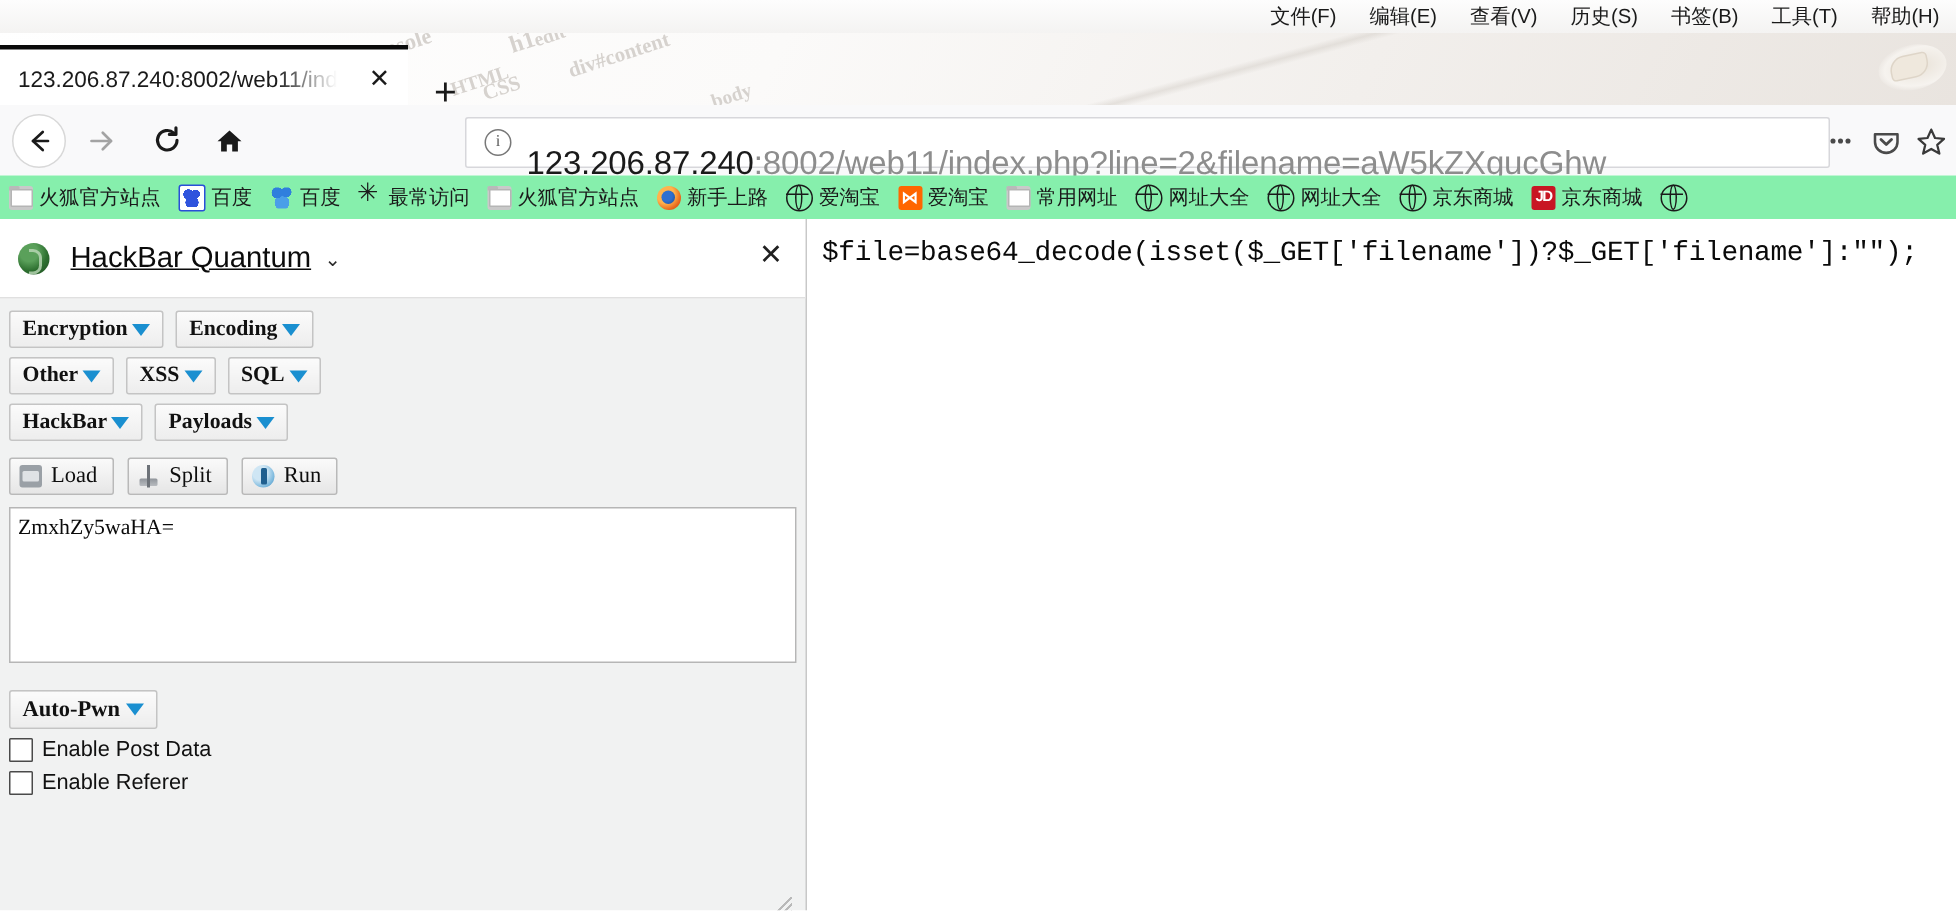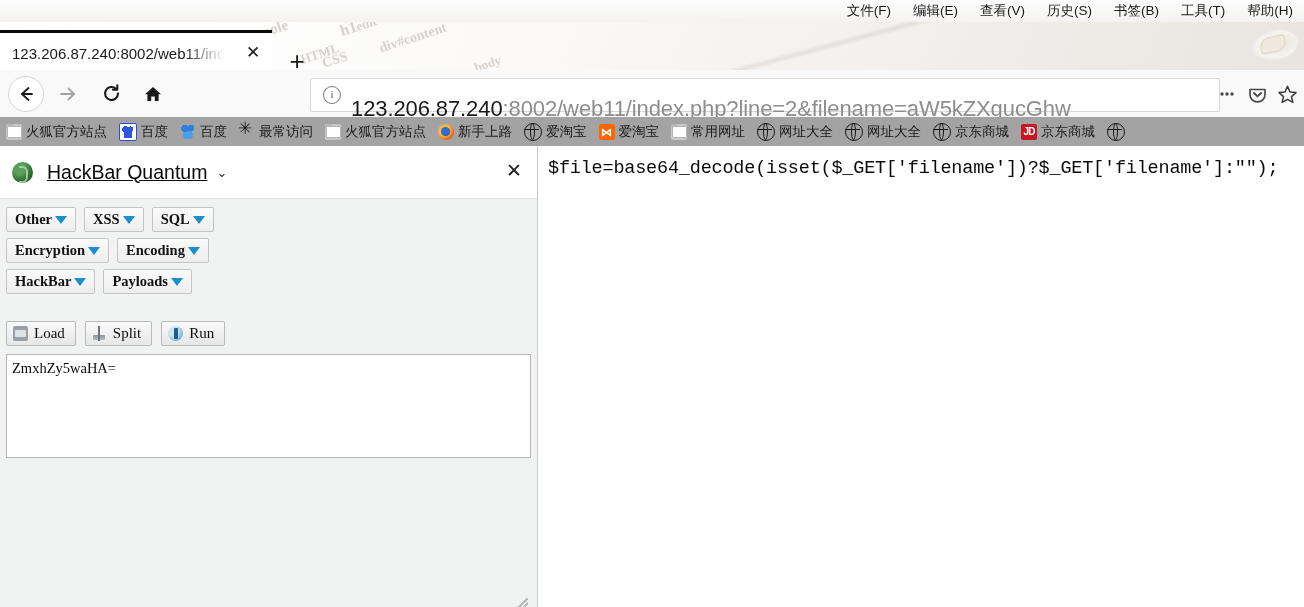--- a/index.html
+++ b/index.html
@@ -95,21 +95,21 @@
   .urlbar .urltext{
     margin-left:10px;font-size:22px;color:#8d8d8d;white-space:nowrap;letter-spacing:-0.1px;margin-top:28px;
   }
   .urlbar .urltext b{color:#1a1a1a;font-weight:400;}
   .rightactions{position:absolute;right:2px;top:78px;display:flex;align-items:center;height:32px;}
   .rightactions .act{width:30px;height:30px;display:flex;align-items:center;justify-content:center;cursor:pointer;}
 
   
   .bookmarks{
     position:absolute;left:0;top:117px;width:1304px;height:29px;
-    background:#a3a3a3;border-bottom:1px solid #dcdcdc;
+    background:#86efac;border-bottom:1px solid #dcdcdc;
     display:flex;align-items:center;overflow:hidden;white-space:nowrap;
   }
   .bm{display:flex;align-items:center;padding:0 6px;height:24px;cursor:pointer;flex:0 0 auto;}
   .bm .lbl{font-size:13.5px;color:#1a1a1a;margin-left:4px;}
   .ico{width:16px;height:16px;flex:0 0 auto;position:relative;display:inline-block;}
 
   .ico.folder{background:#c9c9c9;border-radius:2px;}
   .ico.folder:after{content:"";position:absolute;left:1px;top:2px;width:13px;height:10px;background:#fff;border:1px solid #b5b5b5;border-radius:1px;}
   .ico.folder:before{content:"";position:absolute;left:0;top:0px;width:7px;height:3px;background:#b9b9b9;border-radius:1px 1px 0 0;}
 
@@ -166,21 +166,21 @@
   .caret{
     width:0;height:0;border-left:6px solid transparent;border-right:6px solid transparent;
     border-top:8px solid #1a8fd0;display:inline-block;
   }
   .toolrow{display:flex;gap:9px;padding:5px 6px 8px 6px;}
   .tbtn{
     background:linear-gradient(#fafafa,#e6e6e6);
     border:1px solid #b9b9b9;border-radius:2px;
     height:25px;box-sizing:border-box;padding:0 10px 0 6px;
     display:flex;align-items:center;gap:6px;cursor:pointer;
-    font-size:15px;color:#0d0d0d;font-family:"Liberation Serif",serif;margin-top:16px;
+    font-size:15px;color:#0d0d0d;font-family:"Liberation Serif",serif;
   }
   .tbtn .gi{width:15px;height:15px;flex:0 0 auto;position:relative;}
   .gi.load{background:#9aa0a6;border-radius:2px;}
   .gi.load:after{content:"";position:absolute;left:2px;top:4px;width:11px;height:7px;background:#dfe2e5;border-radius:1px;}
   .gi.split:after{content:"";position:absolute;left:6px;top:0;width:2px;height:15px;background:#6d7278;}
   .gi.split:before{content:"";position:absolute;left:1px;top:9px;width:12px;height:5px;
     background:linear-gradient(#8f949a,#b9bcc0);border-radius:1px;}
   .gi.run{border-radius:50%;background:radial-gradient(circle at 35% 35%,#cfe6f4 0 35%,#7bb8dd 70%,#3f87b8 100%);}
   .gi.run:after{content:"";position:absolute;left:6px;top:2px;width:4px;height:11px;background:#1f5f8f;border-radius:1px;}
 
@@ -376,39 +376,39 @@
     <div class="sb-head">
       <div class="logo"></div>
       <div class="title">HackBar Quantum</div>
       <div class="chev">⌄</div>
       <div class="close">✕</div>
     </div>
 
     <div class="sb-body">
       <div class="btnrow">
         <div class="hbtn">
+            <span>Encryption</span>
+            <i class="caret"></i>
+          </div>
+        <div class="hbtn">
+            <span>Encoding</span>
+            <i class="caret"></i>
+          </div>
+      </div>
+      <div class="btnrow">
+        <div class="hbtn">
             <span>Other</span>
             <i class="caret"></i>
           </div>
         <div class="hbtn">
             <span>XSS</span>
             <i class="caret"></i>
           </div>
         <div class="hbtn">
             <span>SQL</span>
-            <i class="caret"></i>
-          </div>
-      </div>
-      <div class="btnrow">
-        <div class="hbtn">
-            <span>Encryption</span>
-            <i class="caret"></i>
-          </div>
-        <div class="hbtn">
-            <span>Encoding</span>
             <i class="caret"></i>
           </div>
       </div>
       <div class="btnrow">
         <div class="hbtn">
             <span>HackBar</span>
             <i class="caret"></i>
           </div>
         <div class="hbtn">
             <span>Payloads</span>
@@ -428,20 +428,34 @@
         <div class="tbtn">
             <span class="gi run"></span>
             <span>Run</span>
           </div>
       </div>
 
       <div class="ta-wrap">
         <div class="ta" placeholder="">ZmxhZy5waHA=</div>
       </div>
 
+      <div class="bottomzone">
+        <div class="autopwn">
+            <span>Auto-Pwn</span>
+            <i class="caret"></i>
+          </div>
+        <div class="chkrow">
+          <span class="chk"></span>
+          <span class="chklbl">Enable Post Data</span>
+        </div>
+        <div class="chkrow">
+          <span class="chk"></span>
+          <span class="chklbl">Enable Referer</span>
+        </div>
+      </div>
     </div>
 
     <div class="ta-grip"></div>
   </div>
 
   <div class="content">
     <div class="php">$file=base64_decode(isset($_GET['filename'])?$_GET['filename']:"");</div>
   </div>
 
 </div>

